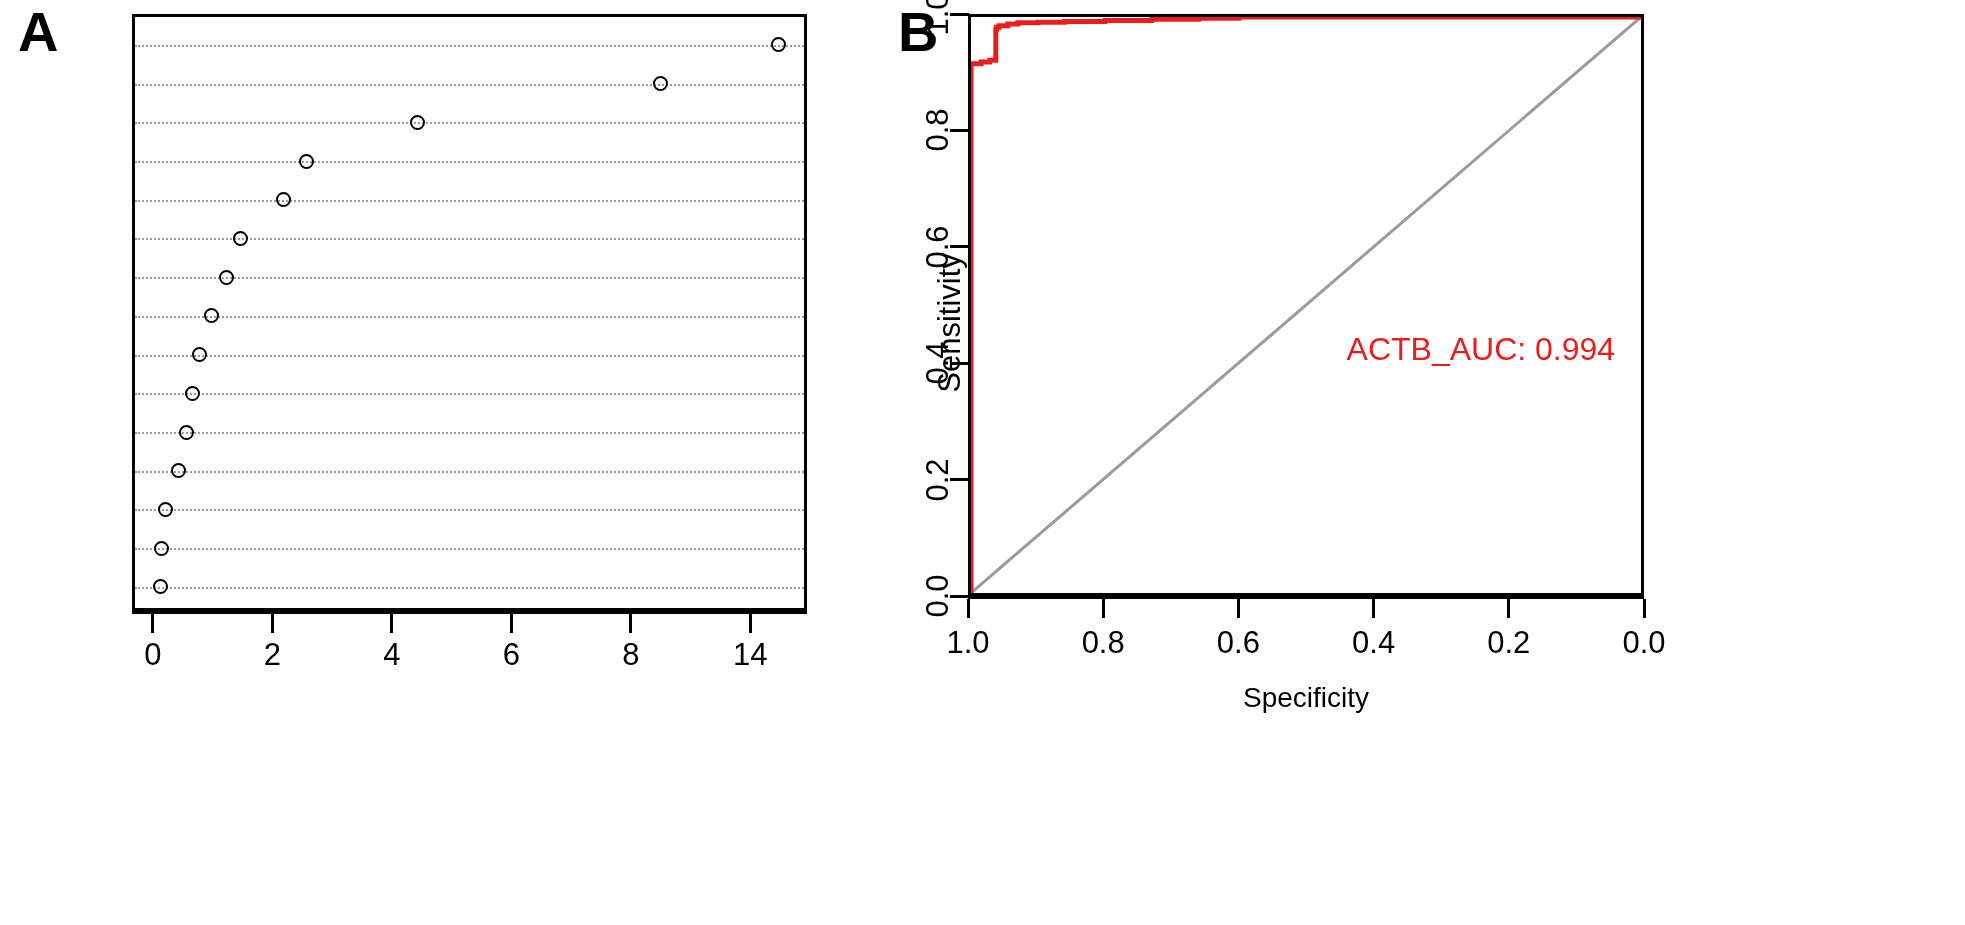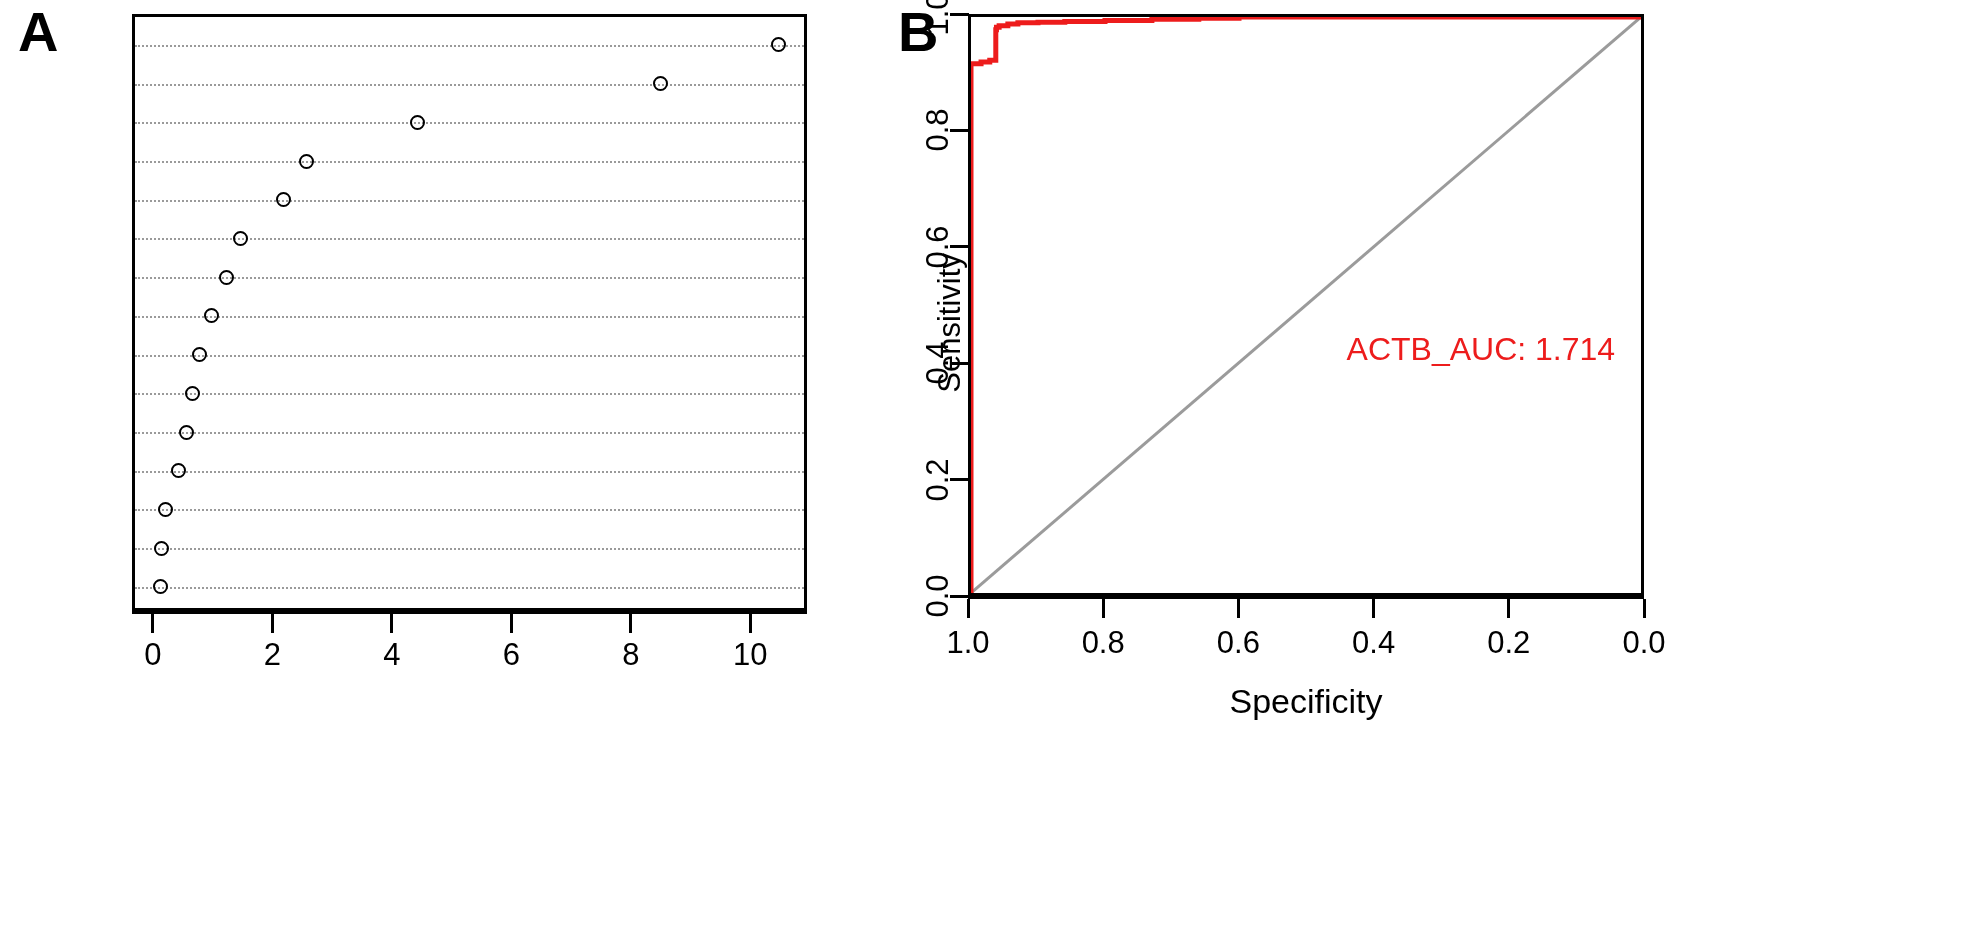--- a/index.html
+++ b/index.html
@@ -180,21 +180,21 @@
     line-height: 34px;
     transform: translateX(-50%);
     white-space: nowrap;
   }
   .b-xaxis-title {
     position: absolute;
     top: 682px;
     left: 88px;
     width: 676px;
     text-align: center;
-    font-size: 34px;
+    font-size: 28px;
     white-space: nowrap;
   }
   .b-auc {
     position: absolute;
     font-size: 32px;
     white-space: nowrap;
   }
 </style>
 </head>
 <body>
@@ -249,21 +249,21 @@
         <div class="a-ticklabel" style="left: 152.907px;">0</div>
         <div class="a-tick" style="left: 272.376px;"></div>
         <div class="a-ticklabel" style="left: 272.376px;">2</div>
         <div class="a-tick" style="left: 391.845px;"></div>
         <div class="a-ticklabel" style="left: 391.845px;">4</div>
         <div class="a-tick" style="left: 511.314px;"></div>
         <div class="a-ticklabel" style="left: 511.314px;">6</div>
         <div class="a-tick" style="left: 630.783px;"></div>
         <div class="a-ticklabel" style="left: 630.783px;">8</div>
         <div class="a-tick" style="left: 750.252px;"></div>
-        <div class="a-ticklabel" style="left: 750.252px;">10</div>
+        <div class="a-ticklabel" style="left: 750.252px;">14</div>
       </div>
   </div>
 
   <div class="panel panel-b">
     <div class="panel-letter" id="panelB-letter">B</div>
 
     <div class="b-plotbox">
       <svg id="b-svg" width="670" height="576" viewBox="0 0 670 576" preserveAspectRatio="none">
           <polyline points="0,576 670,0" fill="none" stroke="#9b9b9b" stroke-width="3" stroke-linejoin="miter" stroke-linecap="butt"></polyline>
           <polyline points="0,576 0,48.960000000000036 0,48.960000000000036 0,46.65599999999995 10.05000000000001,46.65599999999995 10.05000000000001,44.928 18.760000000000016,44.928 18.760000000000016,43.19999999999993 24.79000000000002,43.19999999999993 24.79000000000002,12.672000000000025 25.460000000000022,12.672000000000025 25.460000000000022,10.368000000000052 28.140000000000025,10.368000000000052 28.140000000000025,8.639999999999986 36.85000000000003,8.639999999999986 36.85000000000003,6.912000000000035 46.89999999999997,6.912000000000035 46.89999999999997,5.759999999999991 66.99999999999999,5.759999999999991 66.99999999999999,5.183999999999969 93.80000000000001,5.183999999999969 93.80000000000001,4.607999999999947 133.99999999999997,4.607999999999947 133.99999999999997,3.4560000000000173 180.9,3.4560000000000173 180.9,2.3039999999999736 227.79999999999998,2.3039999999999736 227.79999999999998,1.1520000000000437 268,1.1520000000000437 268,0 301.49999999999994,0 301.49999999999994,0 670,0" fill="none" stroke="#ed1c1c" stroke-width="5" stroke-linejoin="miter" stroke-linecap="butt"></polyline>
@@ -297,16 +297,16 @@
         <div class="b-xticklabel" style="left: 358.4px;">0.6</div>
         <div class="b-xtick" style="left: 493.6px;"></div>
         <div class="b-xticklabel" style="left: 493.6px;">0.4</div>
         <div class="b-xtick" style="left: 628.8px;"></div>
         <div class="b-xticklabel" style="left: 628.8px;">0.2</div>
         <div class="b-xtick" style="left: 764px;"></div>
         <div class="b-xticklabel" style="left: 764px;">0.0</div>
       </div>
     <div class="b-xaxis-title">Specificity</div>
 
-    <div class="b-auc" id="b-auc-annotation" style="color: rgb(237, 28, 28); left: 466.56px; top: 331.19px;">ACTB_AUC: 1.714</div>
+    <div class="b-auc" id="b-auc-annotation" style="color: rgb(237, 28, 28); left: 466.56px; top: 331.19px;">ACTB_AUC: 0.994</div>
   </div>
 
 </div>
 
 </body></html>

